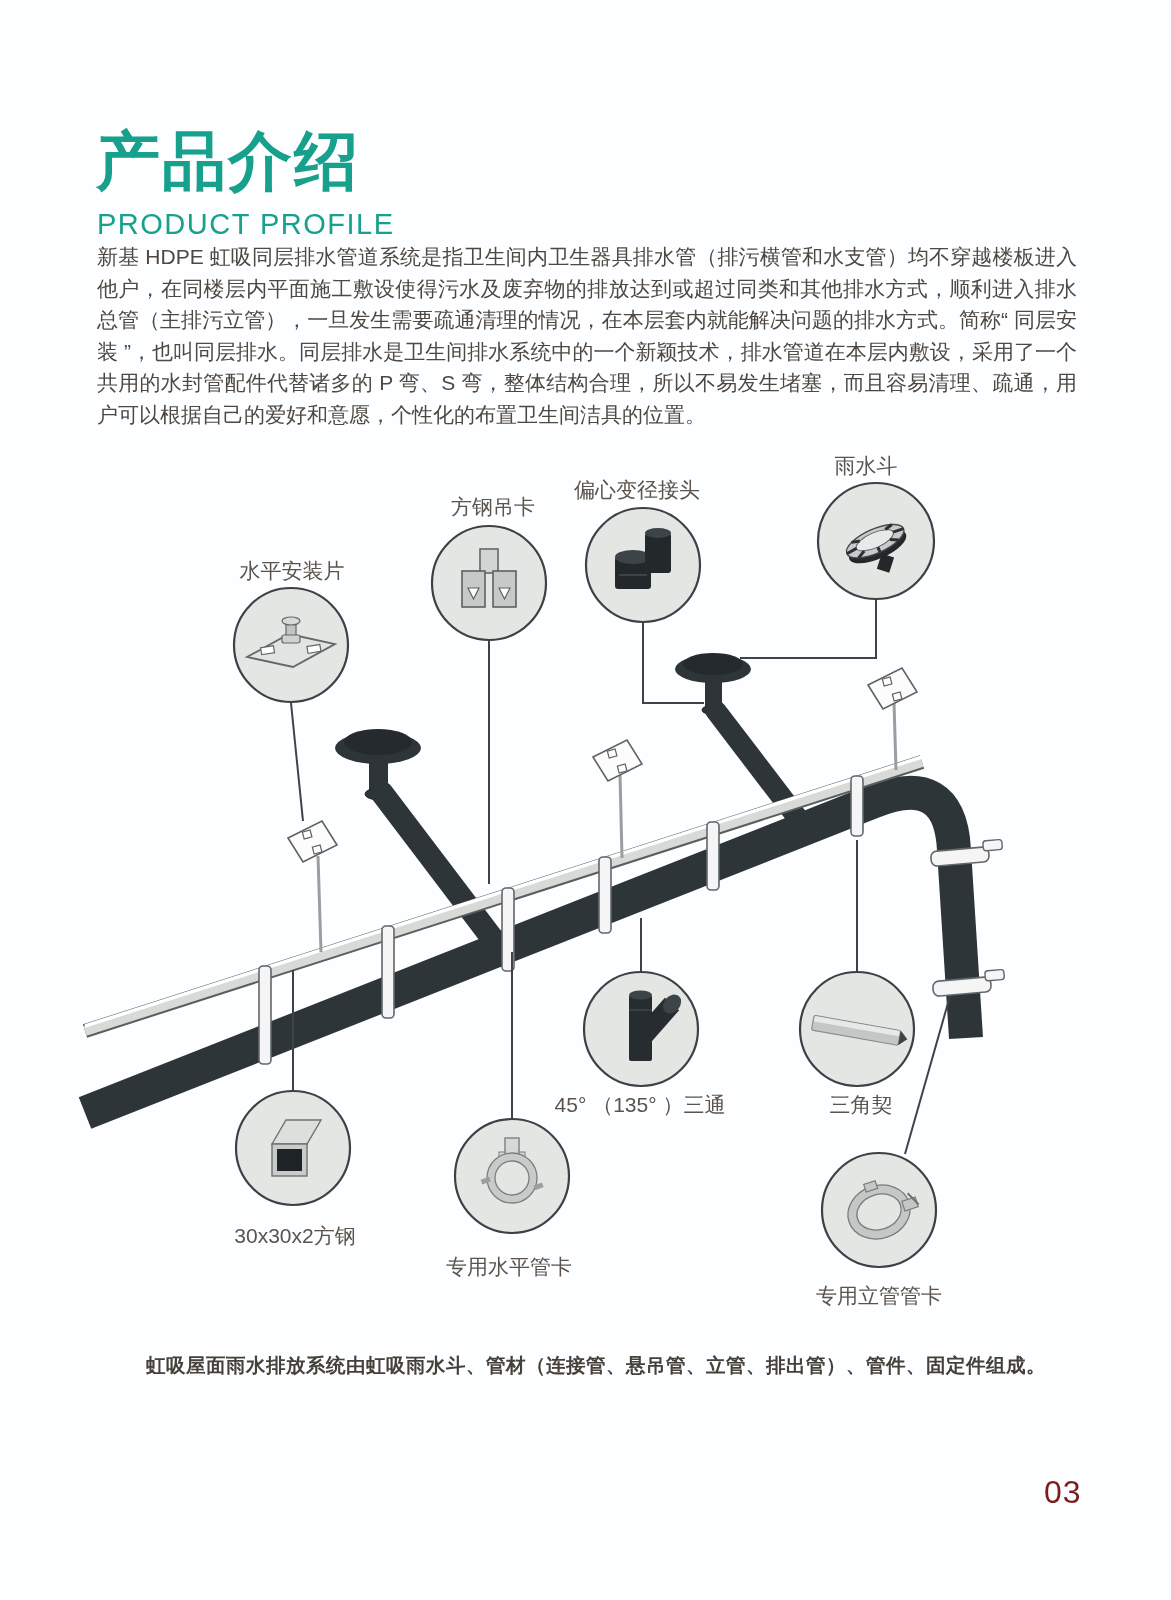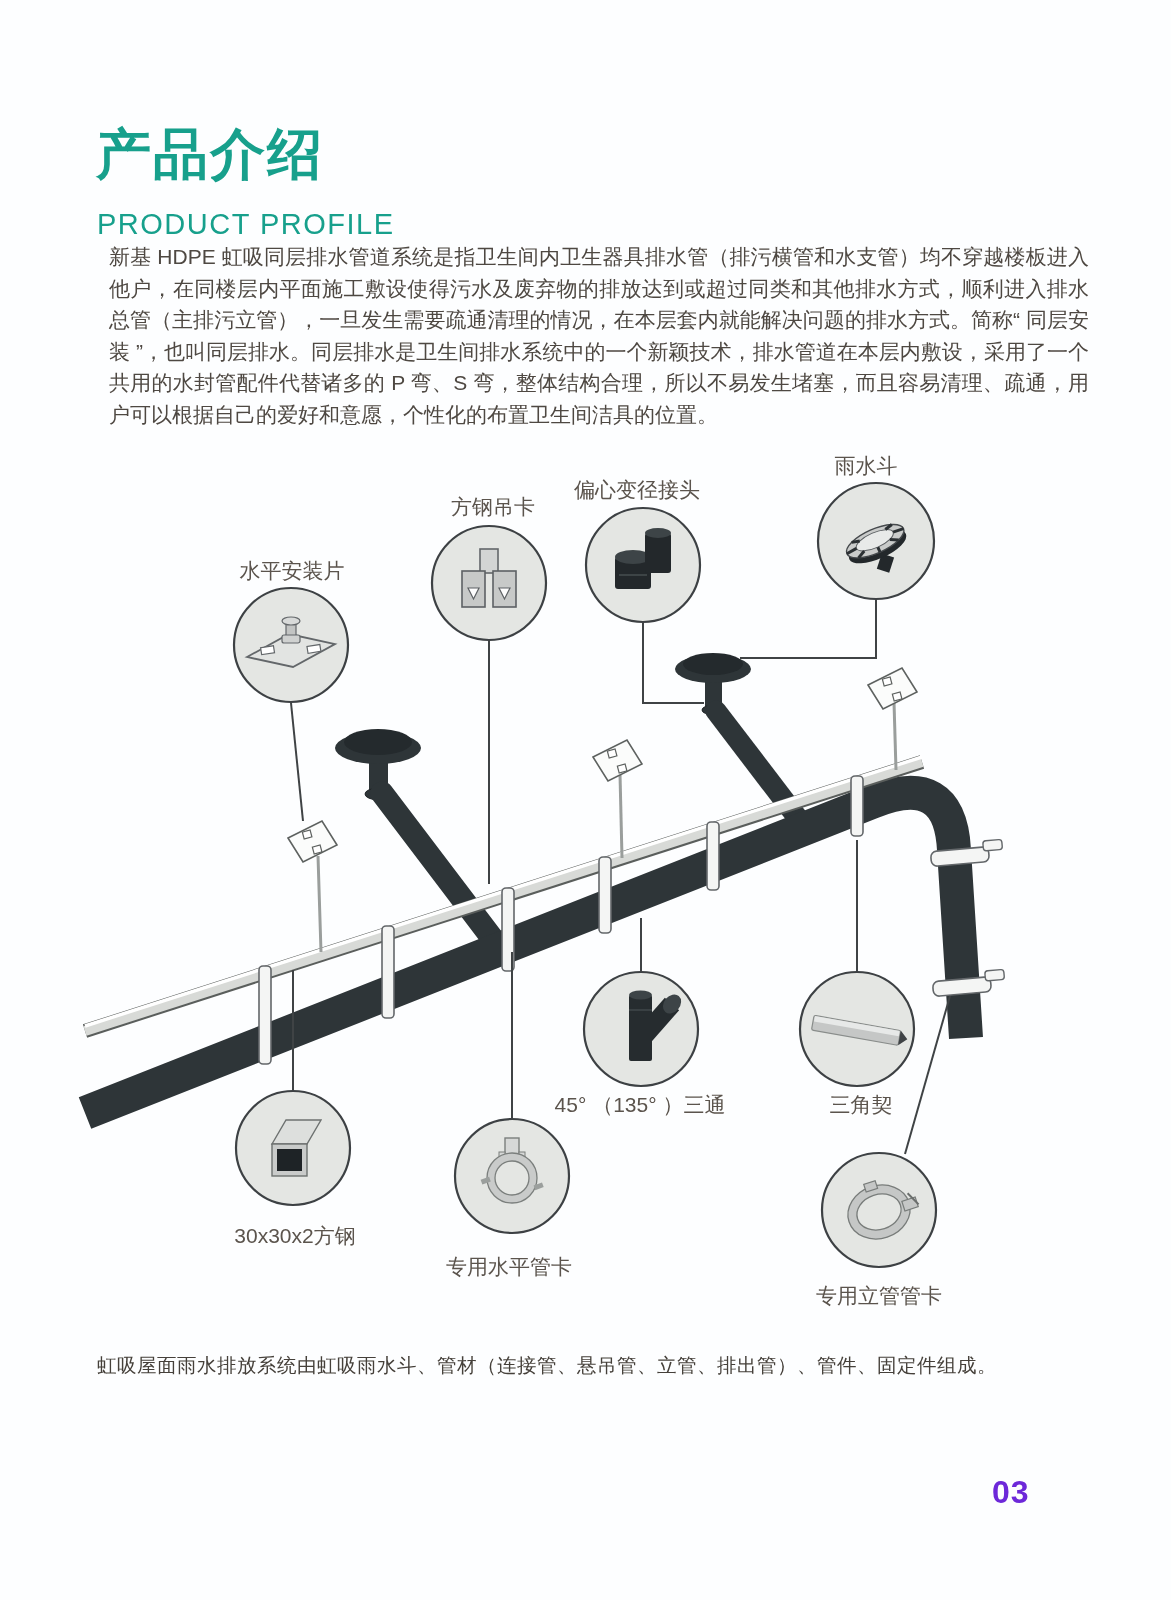--- a/index.html
+++ b/index.html
@@ -5,44 +5,43 @@
   html,body{margin:0;padding:0;}
   body{
     width:1171px;height:1600px;
     background:#fdfeff;
     position:relative;
     font-family:"Liberation Sans","DejaVu Sans",sans-serif;
     overflow:hidden;
   }
   .page-title{
     position:absolute;left:96px;top:118px;
-    font-size:55px;font-weight:bold;color:#17a08c;
+    font-size:64px;font-weight:bold;color:#17a08c;
     letter-spacing:2px;
   }
   .page-subtitle{
     position:absolute;left:97px;top:184px;
     font-size:29px;color:#17a08c;letter-spacing:1.5px;margin-top:24px;
   }
   .intro-paragraph{
     position:absolute;left:97px;top:241px;width:980px;
     font-size:21px;line-height:31.5px;color:#4e4842;
     text-align:justify;
-    margin-left:12px;
   }
   .diagram-wrap{
     position:absolute;left:0;top:440px;width:1171px;height:880px;
   }
   .diagram-caption{
-    position:absolute;left:97px;top:1352px;width:980px;
-    font-size:19.5px;font-weight:normal;color:#45403a;
+    position:absolute;left:106px;top:1352px;width:980px;
+    text-align:center;font-size:19.5px;font-weight:bold;color:#45403a;
     letter-spacing:0.5px;
   }
   .page-number{
-    position:absolute;left:992px;top:1474px;
-    font-size:32px;font-weight:bold;color:#6d28d9;
+    position:absolute;left:1044px;top:1474px;
+    font-size:32px;font-weight:normal;color:#7f1d1d;
     letter-spacing:1px;
   }
   svg text.lbl{
     font-family:"Liberation Sans","DejaVu Sans",sans-serif;
     font-size:21px;fill:#5b544d;
   }
 </style>
 </head>
 <body>
 

